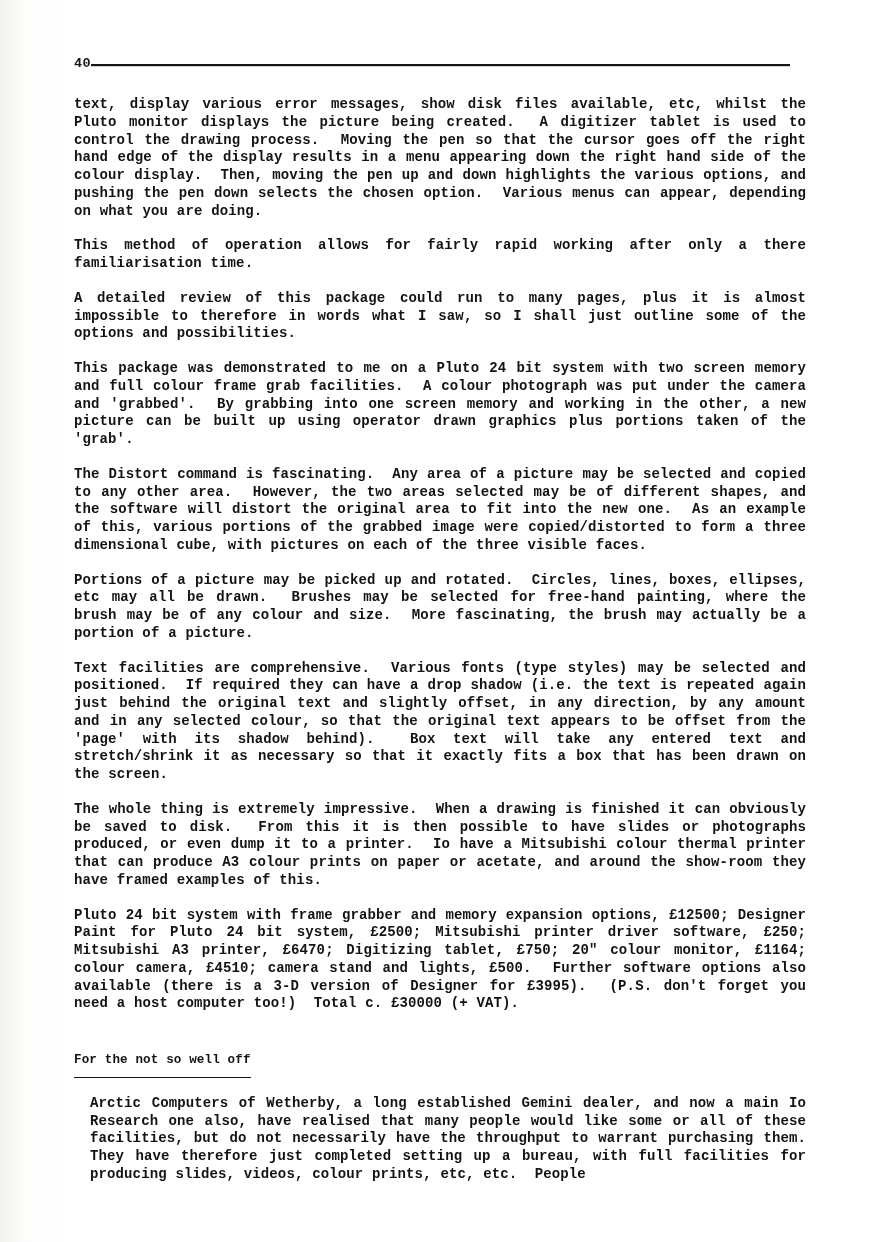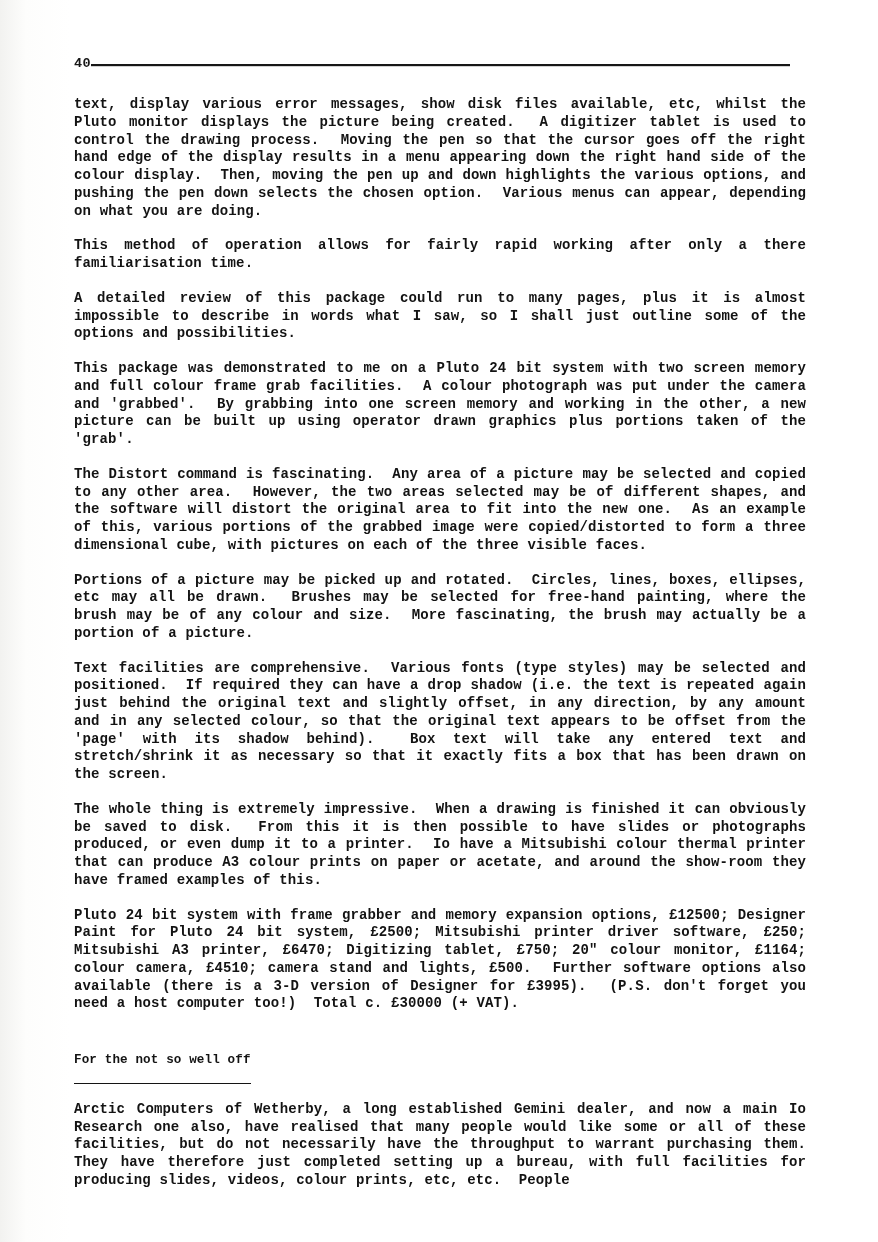--- a/index.html
+++ b/index.html
@@ -66,31 +66,32 @@
     color: #131313;
     text-align: justify;
     text-align-last: left;
     letter-spacing: 0.12px;
     word-spacing: 0.2px;
     white-space: pre-wrap;
     -webkit-font-smoothing: none;
   }
   p.para:last-child {
     margin-bottom: 0;
+    margin-left: 16px;
   }
   h2.subhead {
     margin: 22px 0 17px 0;
     font-size: 12.6px;
     line-height: 17.75px;
     font-weight: bold;
     color: #131313;
     letter-spacing: 0.12px;
     display: inline-block;
     border-bottom: 1.6px solid #141414;
-    padding-bottom: 13px;
+    padding-bottom: 7px;
   }
   .subhead-wrap {
     margin: 0;
     padding: 0;
   }
 </style>
 </head>
 <body>
 
 <div class="paper"></div>
@@ -99,21 +100,21 @@
 
   <div class="header">
     <div class="folio">40</div>
     <div class="rule"></div>
   </div>
 
   <div class="body-col">
 
     <p class="para">text, display various error messages, show disk files available, etc, whilst the Pluto monitor displays the picture being created.  A digitizer tablet is used to control the drawing process.  Moving the pen so that the cursor goes off the right hand edge of the display results in a menu appearing down the right hand side of the colour display.  Then, moving the pen up and down highlights the various options, and pushing the pen down selects the chosen option.  Various menus can appear, depending on what you are doing.</p>
     <p class="para">This method of operation allows for fairly rapid working after only a there familiarisation time.</p>
-    <p class="para">A detailed review of this package could run to many pages, plus it is almost impossible to describe in words what I saw, so I shall just outline some of the options and possibilities.</p>
+    <p class="para">A detailed review of this package could run to many pages, plus it is almost impossible to therefore in words what I saw, so I shall just outline some of the options and possibilities.</p>
     <p class="para">This package was demonstrated to me on a Pluto 24 bit system with two screen memory and full colour frame grab facilities.  A colour photograph was put under the camera and 'grabbed'.  By grabbing into one screen memory and working in the other, a new picture can be built up using operator drawn graphics plus portions taken of the 'grab'.</p>
     <p class="para">The Distort command is fascinating.  Any area of a picture may be selected and copied to any other area.  However, the two areas selected may be of different shapes, and the software will distort the original area to fit into the new one.  As an example of this, various portions of the grabbed image were copied/distorted to form a three dimensional cube, with pictures on each of the three visible faces.</p>
     <p class="para">Portions of a picture may be picked up and rotated.  Circles, lines, boxes, ellipses, etc may all be drawn.  Brushes may be selected for free-hand painting, where the brush may be of any colour and size.  More fascinating, the brush may actually be a portion of a picture.</p>
     <p class="para">Text facilities are comprehensive.  Various fonts (type styles) may be selected and positioned.  If required they can have a drop shadow (i.e. the text is repeated again just behind the original text and slightly offset, in any direction, by any amount and in any selected colour, so that the original text appears to be offset from the 'page' with its shadow behind).  Box text will take any entered text and stretch/shrink it as necessary so that it exactly fits a box that has been drawn on the screen.</p>
     <p class="para">The whole thing is extremely impressive.  When a drawing is finished it can obviously be saved to disk.  From this it is then possible to have slides or photographs produced, or even dump it to a printer.  Io have a Mitsubishi colour thermal printer that can produce A3 colour prints on paper or acetate, and around the show-room they have framed examples of this.</p>
     <p class="para">Pluto 24 bit system with frame grabber and memory expansion options, £12500; Designer Paint for Pluto 24 bit system, £2500; Mitsubishi printer driver software, £250; Mitsubishi A3 printer, £6470; Digitizing tablet, £750; 20" colour monitor, £1164; colour camera, £4510; camera stand and lights, £500.  Further software options also available (there is a 3-D version of Designer for £3995).  (P.S. don't forget you need a host computer too!)  Total c. £30000 (+ VAT).</p>
 
     <div class="subhead-wrap">
       <h2 class="subhead">For the not so well off</h2>
     </div>

